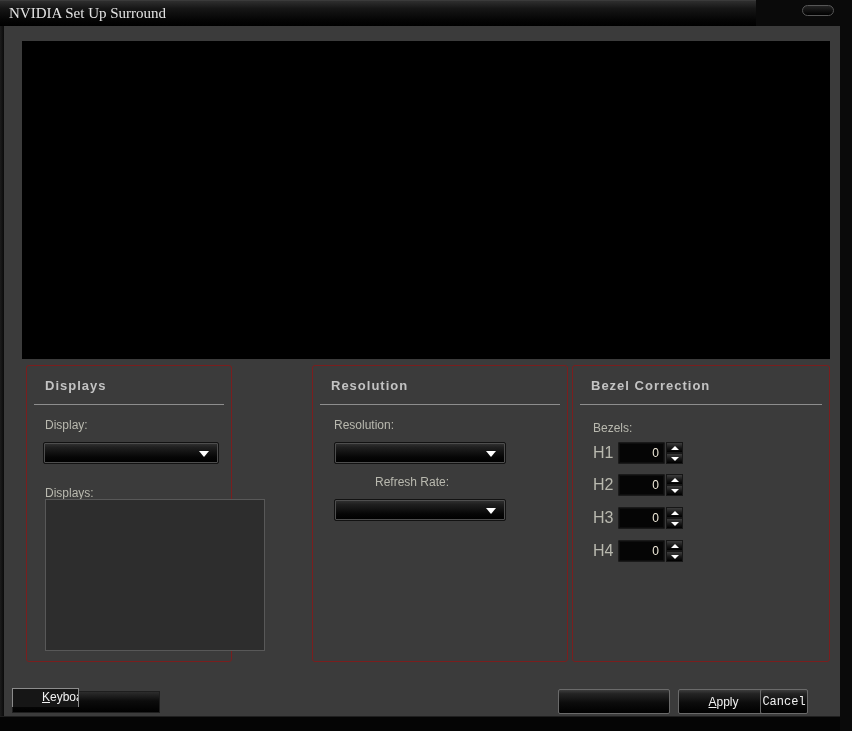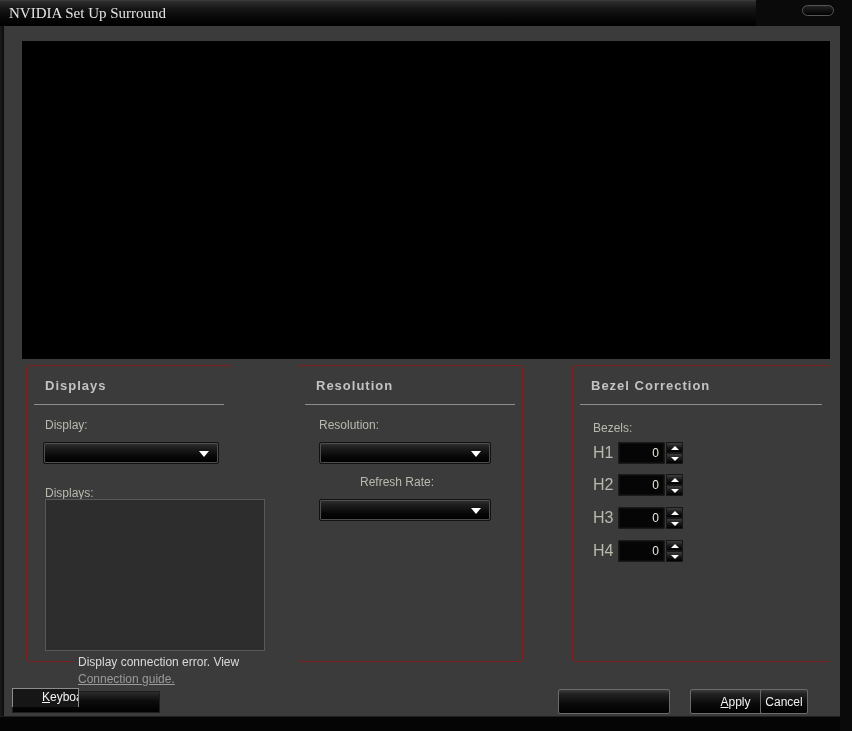--- a/index.html
+++ b/index.html
@@ -22,21 +22,21 @@
   .content-bg { position:absolute; left:4px; top:26px; width:836px; height:690px; background:#3b3b3b; }
   .left-edge { position:absolute; left:0; top:0; width:4px; height:731px;
     background:linear-gradient(90deg,#1c1c1c,#0a0a0a); }
 
   
   .preview { position:absolute; left:22px; top:41px; width:808px; height:318px; background:#000; }
 
   
   .section { position:absolute; top:365px; height:297px; border:1px solid #7a1e1e; border-radius:3px; }
   .sec-displays { left:26px; width:206px; }
-  .sec-resolution { left:297px; width:226px; }
+  .sec-resolution { left:312px; width:256px; }
   .sec-bezel { left:572px; width:258px; }
   .section-title { position:absolute; left:18px; top:12px; font-size:13px; font-weight:bold;
     letter-spacing:1px; color:#c3c3c3; }
   .section-sep { position:absolute; left:7px; right:7px; top:38px; height:1px; background:#8d8d8d; }
 
   .field-label { position:absolute; font-size:12px; color:#b9b9af; }
 
   
   .dropdown { position:absolute; height:22px; border:1px solid #121212; border-radius:2px;
     box-shadow:inset 0 0 0 1px #4e4e4e;
@@ -71,22 +71,22 @@
     border-left:4px solid transparent; border-right:4px solid transparent; border-bottom:4px solid #fff; }
   .tri-down { position:absolute; left:4px; top:3px; width:0; height:0;
     border-left:4px solid transparent; border-right:4px solid transparent; border-top:4px solid #fff; }
 
   
   .btn { position:absolute; height:25px; border:1px solid #6a6a6a; border-radius:2px;
     background:linear-gradient(180deg,#3c3c3c 0%,#242424 16%,#0c0c0c 55%,#000 100%);
     color:#f2f2f2; font-size:12px; text-align:center; cursor:pointer;
     display:flex; align-items:center; justify-content:center; font-family:"Liberation Sans", sans-serif; }
   .btn-blank { left:558px; top:689px; width:112px; }
-  .btn-apply { left:678px; top:689px; width:91px;margin-left:12px; }
-  .btn-cancel { left:760px; top:689px; width:48px; }
+  .btn-apply { left:678px; top:689px; width:91px; }
+  .btn-cancel { left:760px; top:689px; width:48px;font-family:Liberation Mono, monospace; }
   .ak { text-decoration:underline; }
 
   
   .kb-wide { position:absolute; left:12px; top:691px; width:148px; height:22px;
     border:1px solid #1e1e1e; background:linear-gradient(180deg,#2c2c2c,#0c0c0c 45%,#000); }
   .kb-overlay { position:absolute; left:12px; top:688px; width:67px; height:19px;
     border:1px solid #8c8c8c; border-bottom:none; background:#161616; overflow:hidden;
     cursor:pointer; z-index:6; }
   .kb-text { position:absolute; left:29px; top:1px; font-size:12px; color:#f2f2f2; white-space:nowrap; }
 
@@ -116,24 +116,20 @@
     <div class="field-label" style="left:18px; top:52px;">Display:</div>
     <div class="dropdown" style="left:16px; top:76px; width:176px;">
       <span class="dd-value"></span>
       <span class="dd-arrow"></span>
     </div>
 
     <div class="field-label" style="left:18px; top:120px;">Displays:</div>
     <div class="listbox"></div>
   </div>
 
-  <div class="error-block">
-    <div class="error-line">Display connection error. View</div>
-    <span class="error-link">Connection guide.</span>
-  </div>
 
   <div class="section sec-resolution">
     <div class="section-title">Resolution</div>
     <div class="section-sep"></div>
 
     <div class="field-label" style="left:21px; top:52px;">Resolution:</div>
     <div class="dropdown" style="left:21px; top:76px; width:172px;">
       <span class="dd-value"></span>
       <span class="dd-arrow"></span>
     </div>

